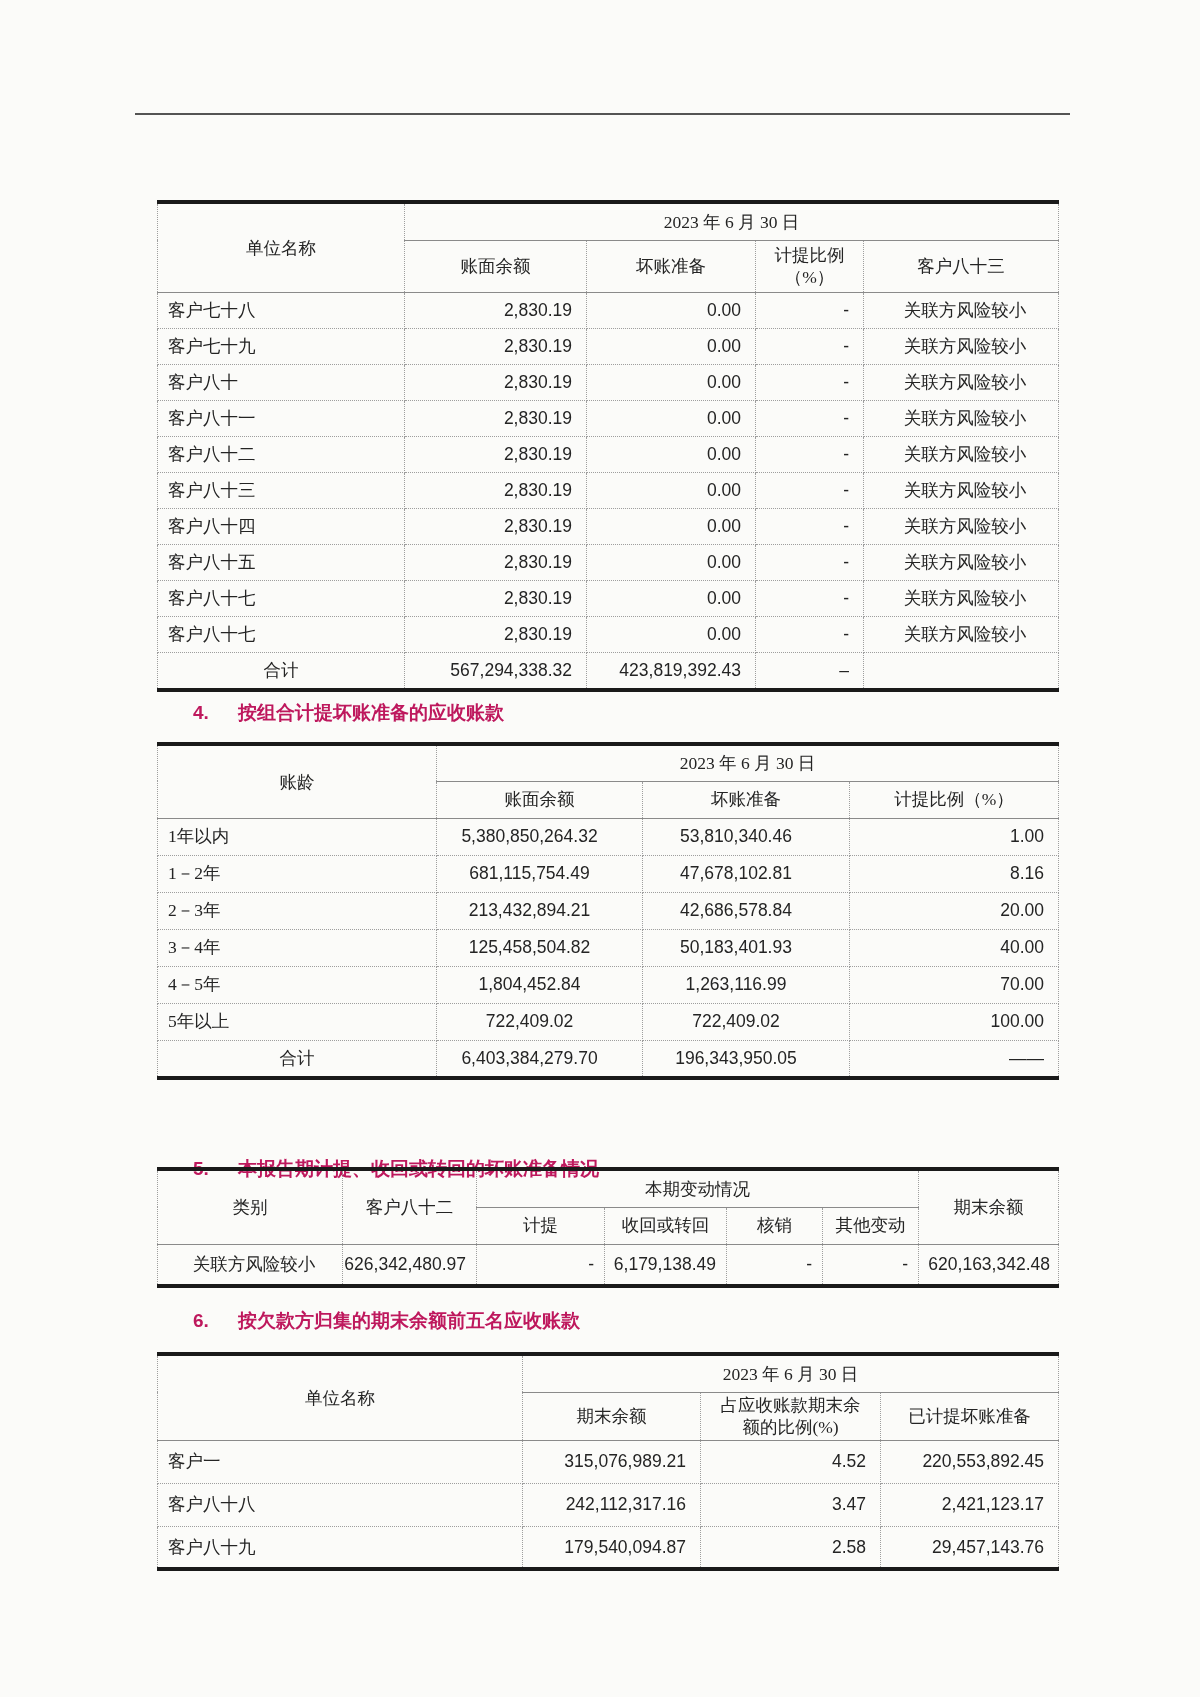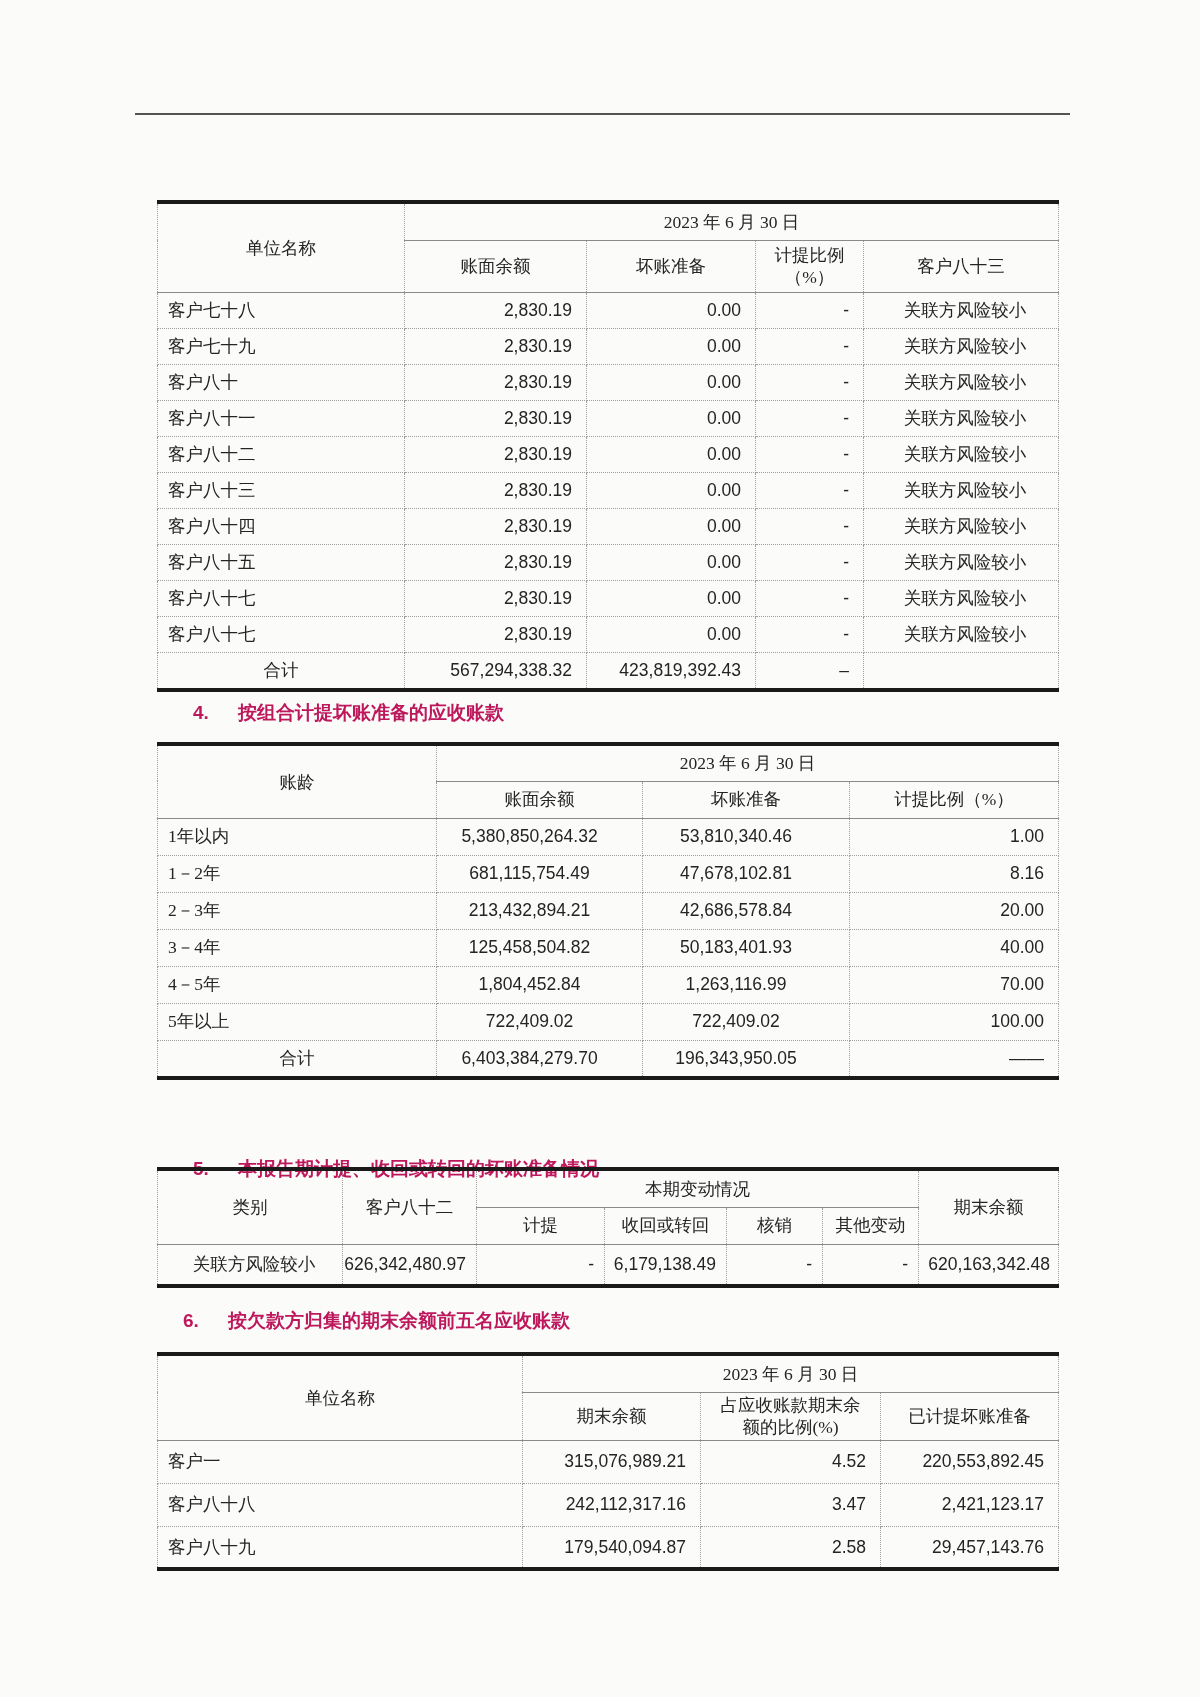--- a/index.html
+++ b/index.html
@@ -238,21 +238,21 @@
       <td class="right num" style="padding-right:10px !important;">626,342,480.97</td>
       <td class="right num" style="padding-right:10px !important;">-</td>
       <td class="right num" style="padding-right:10px !important;">6,179,138.49</td>
       <td class="right num" style="padding-right:10px !important;">-</td>
       <td class="right num" style="padding-right:10px !important;">-</td>
       <td class="right num" style="padding-right:8px !important;">620,163,342.48</td>
     </tr>
   </tbody>
     </table>
 
-  <div class="sec" style="left:183px;top:1308px;">
+  <div class="sec" style="left:193px;top:1308px;">
     <span class="n">6.</span><span>按欠款方归集的期末余额前五名应收账款</span>
   </div>
 
   <table class="fin t4" style="left:157px;top:1352px;width:901px;">
     <colgroup>
         <col style="width:365px">
         <col style="width:178px">
         <col style="width:180px">
         <col style="width:178px">
       </colgroup>

